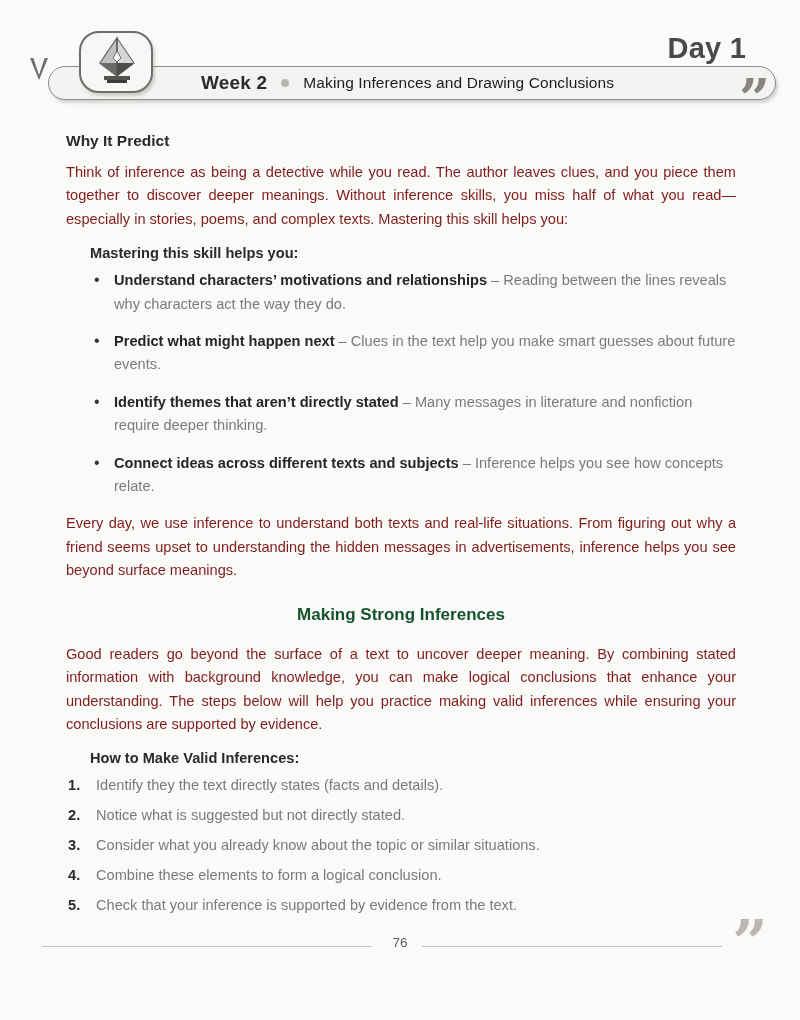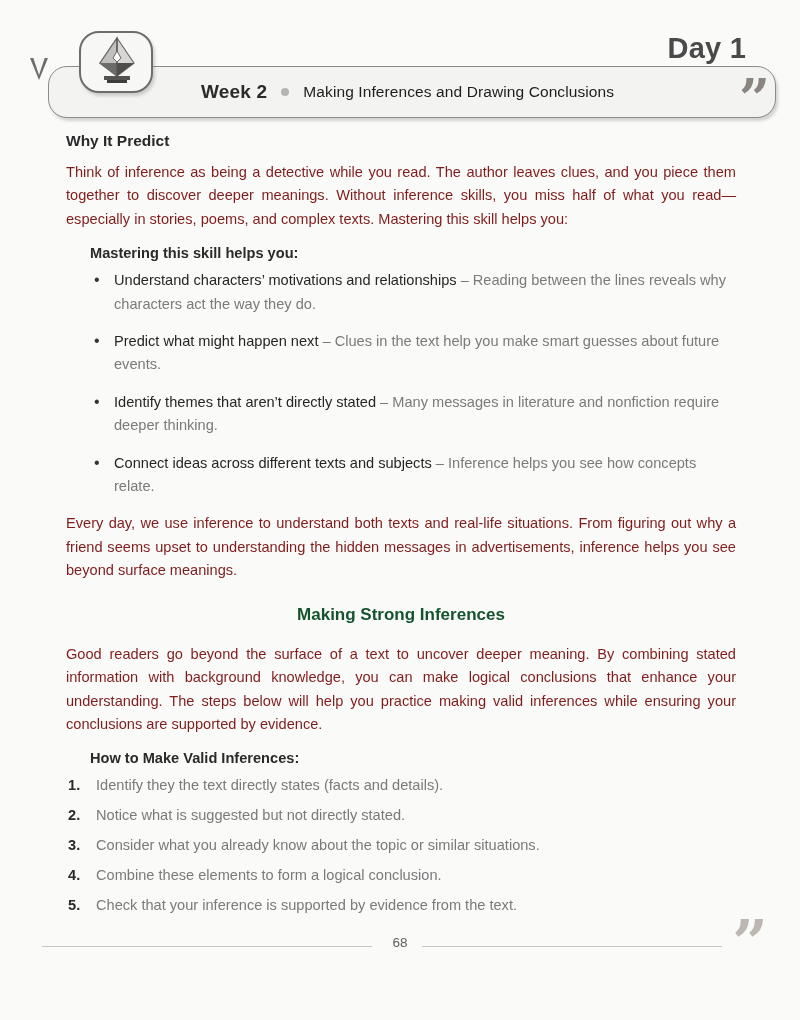--- a/index.html
+++ b/index.html
@@ -28,21 +28,21 @@
     font-size: 29px;
     font-weight: bold;
     color: #4a4a4a;
     letter-spacing: .2px;
   }
   .title-bar {
     position: absolute;
     left: 48px;
     top: 66px;
     right: 24px;
-    height: 52px;
+    height: 34px;
     background: #f3f3f1;
     border: 1.6px solid #8d8b88;
     border-radius: 19px;
     box-shadow: 2px 3px 3px rgba(120,118,115,.30);
     box-sizing: border-box;
     display: flex;
     align-items: center;
   }
   .title-bar-inner {
     display: flex;
@@ -163,21 +163,21 @@
   ul.bullets li::before {
     content: "\2022";
     position: absolute;
     left: 4px;
     top: -1px;
     font-size: 16px;
     color: #333;
   }
   ul.bullets b {
     color: #262626;
-    font-weight: normal;
+    font-weight: bold;
   }
 
   .center-head {
     text-align: center;
     font-size: 17px;
     font-weight: bold;
     color: #14532d;
     margin: 22px 0 18px 0;
   }
 
@@ -300,16 +300,16 @@
       <li>Identify they the text directly states (facts and details).</li>
       <li>Notice what is suggested but not directly stated.</li>
       <li>Consider what you already know about the topic or similar situations.</li>
       <li>Combine these elements to form a logical conclusion.</li>
       <li>Check that your inference is supported by evidence from the text.</li>
     </ol>
 </div>
 
 <div class="footer">
   <div class="rule-left"></div>
-  <div class="page-num">68</div>
+  <div class="page-num">76</div>
   <div class="rule-right"></div>
   <div class="foot-quote">”</div>
 </div>
 
 </body></html>

